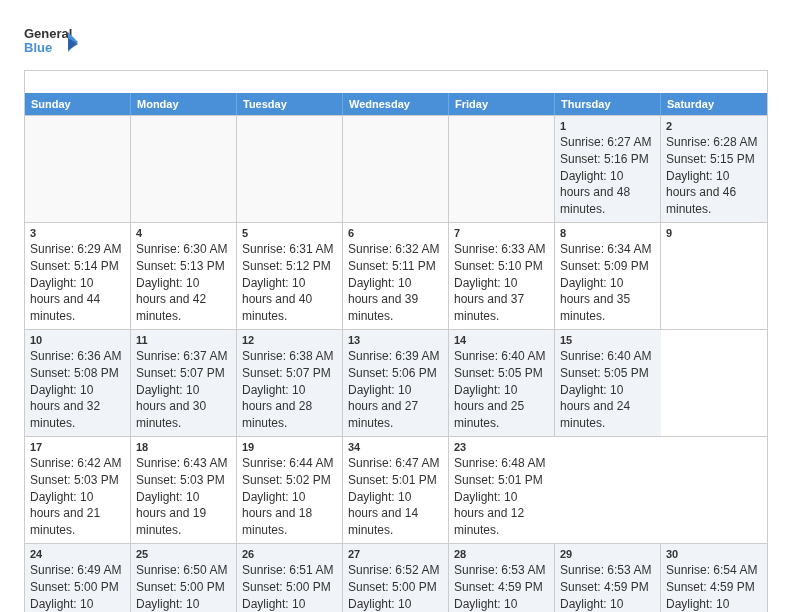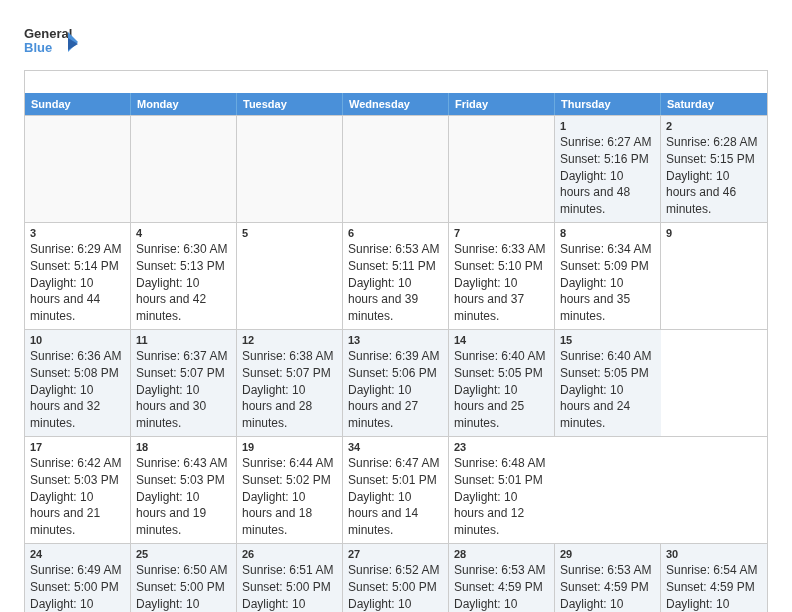--- a/index.html
+++ b/index.html
@@ -151,24 +151,27 @@
 Daylight: 10 hours and 44 minutes.</div>
           </div>
           <div class="cal-cell">
             <span class="day-num">4</span>
             <div class="cell-text">Sunrise: 6:30 AM
 Sunset: 5:13 PM
 Daylight: 10 hours and 42 minutes.</div>
           </div>
           <div class="cal-cell">
             <span class="day-num">5</span>
+            <div class="cell-text">Sunrise: 6:31 AM
+Sunset: 5:12 PM
+Daylight: 10 hours and 40 minutes.</div>
           </div>
           <div class="cal-cell">
             <span class="day-num">6</span>
-            <div class="cell-text">Sunrise: 6:53 AM
+            <div class="cell-text">Sunrise: 6:32 AM
 Sunset: 5:11 PM
 Daylight: 10 hours and 39 minutes.</div>
           </div>
           <div class="cal-cell">
             <span class="day-num">7</span>
             <div class="cell-text">Sunrise: 6:33 AM
 Sunset: 5:10 PM
 Daylight: 10 hours and 37 minutes.</div>
           </div>
           <div class="cal-cell">

